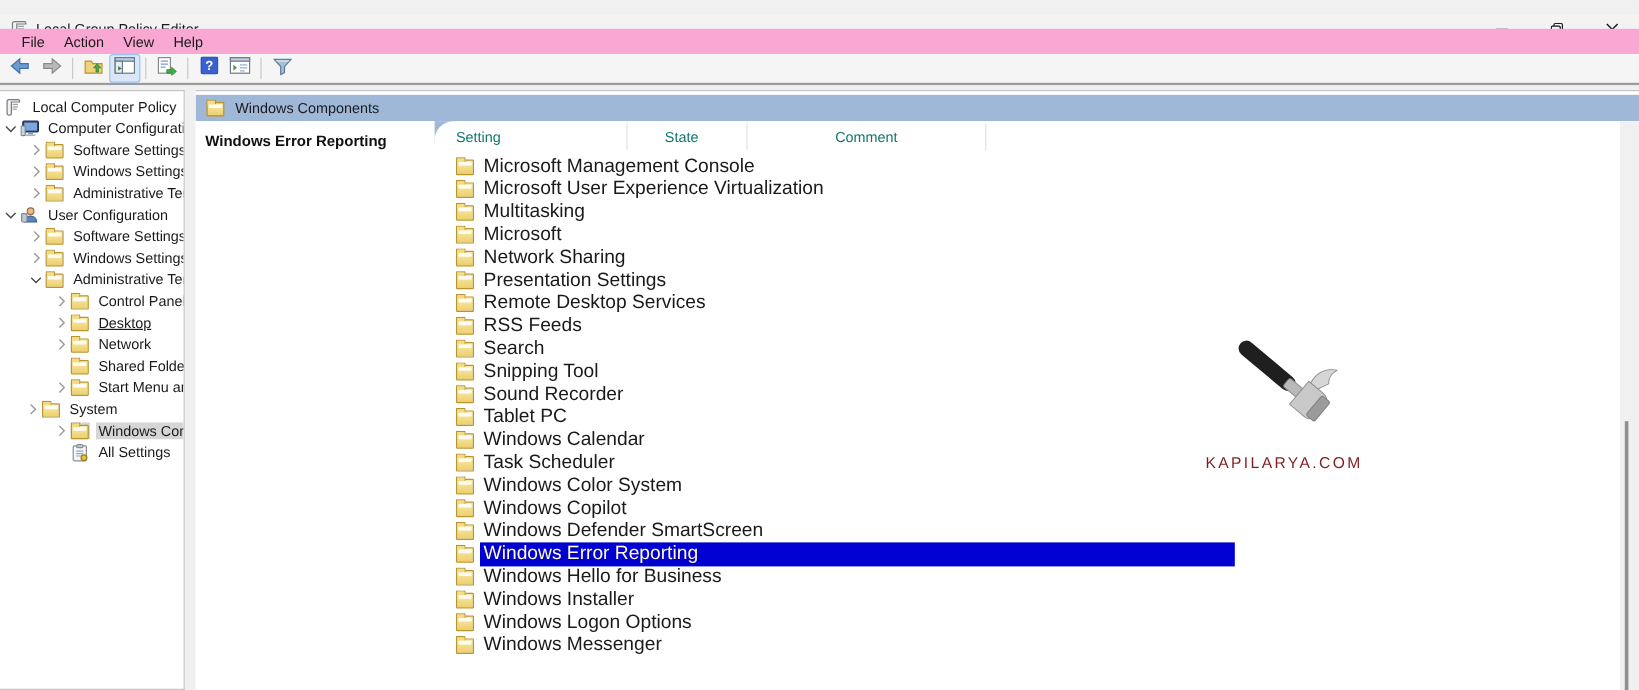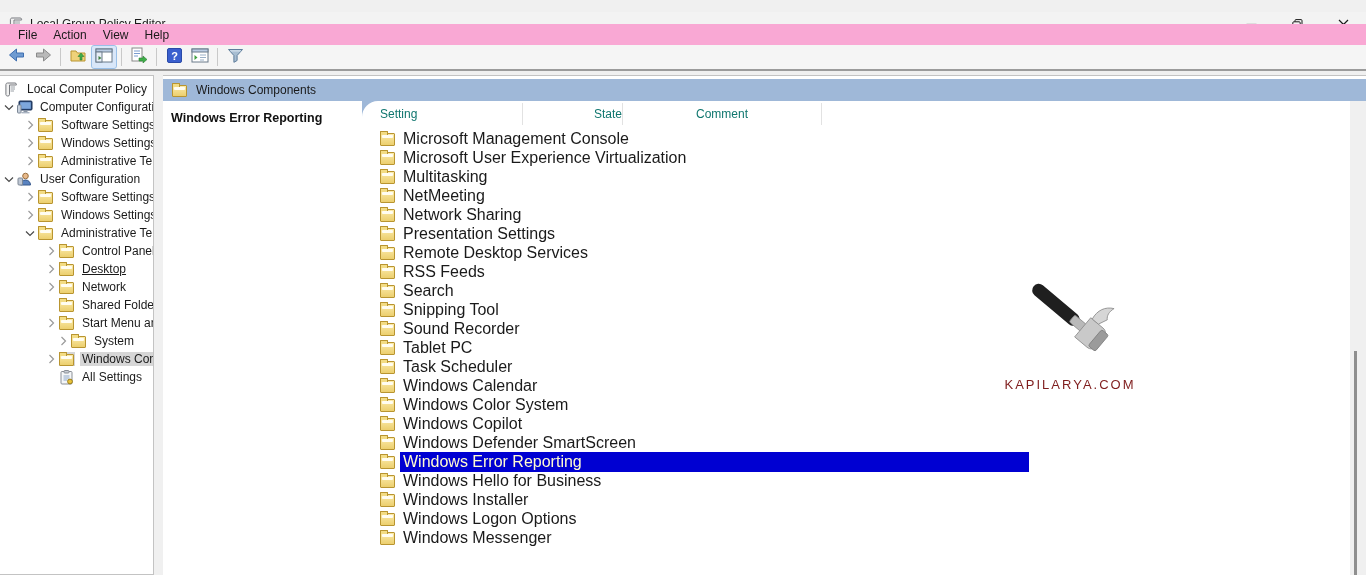--- a/index.html
+++ b/index.html
@@ -48,21 +48,21 @@
   .rheader .hicon { margin-right:9px; }
   .corner-wedge { position:absolute; left:199px; top:25px; width:18px; height:18px; background:#9fb8d8; }
   .descpane { position:absolute; left:0; top:25px; width:199px; height:475px; background:#fff; }
   .descpane .dtitle { font-size:12.5px; font-weight:bold; color:#111; padding:10px 0 0 8px; white-space:nowrap; }
 
   .listarea { position:absolute; left:199px; top:25px; width:1004px; height:475px;
     background:#fff; border-top-left-radius:16px; overflow:hidden; }
   .lheader { position:absolute; left:0; top:0; width:100%; height:27px; }
   .lheader .hcell { position:absolute; top:6px; font-size:12px; color:#0f766e; }
   .hc-setting { left:18px; }
-  .hc-state { left:160px; width:100px; text-align:right; }
+  .hc-state { left:160px; width:100px; text-align:left;padding-left:32px; }
   .hc-comment { left:260px; width:200px; text-align:center; }
   .hsep { position:absolute; top:2px; width:1px; height:22px; background:#e2e2e2; }
   .hs1 { left:160px; } .hs2 { left:260px; } .hs3 { left:459px; }
 
   .lrows { position:absolute; left:0; top:28px; width:100%; }
   .lrow { height:19px; display:flex; align-items:center; padding-left:18px; font-size:16px; color:#1a1a1a; }
   .lrow .licon { width:15px; min-width:15px; height:13px; margin-right:5px; }
   .lrow .llabel { padding:1px 3px; white-space:nowrap; }
   .lrow.selected .llabel { background:#0000d2; color:#fffbd0; width:629px; }
 
@@ -335,21 +335,21 @@
           <span class="chev">
             <svg width="7" height="10" viewBox="0 0 7 10">
               <path d="M1.5 1l4 4-4 4" fill="none" stroke="#9a9a9a" stroke-width="1.2"></path>
             </svg>
           </span>
           <span class="ticon">
             <span class="folder"></span>
           </span>
           <span class="tlabel">Start Menu and Taskbar</span>
         </div>
-        <div class="trow" style="padding-left: 56px;">
+        <div class="trow" style="padding-left: 20px;">
           <span class="chev">
             <svg width="7" height="10" viewBox="0 0 7 10">
               <path d="M1.5 1l4 4-4 4" fill="none" stroke="#9a9a9a" stroke-width="1.2"></path>
             </svg>
           </span>
           <span class="ticon">
             <span class="folder"></span>
           </span>
           <span class="tlabel">System</span>
         </div>
@@ -405,21 +405,21 @@
             <div class="lrow">
               <span class="licon folder"></span>
               <span class="llabel">Microsoft User Experience Virtualization</span>
             </div>
             <div class="lrow">
               <span class="licon folder"></span>
               <span class="llabel">Multitasking</span>
             </div>
             <div class="lrow">
               <span class="licon folder"></span>
-              <span class="llabel">NetMeeting</span>
+              <span class="llabel">Microsoft</span>
             </div>
             <div class="lrow">
               <span class="licon folder"></span>
               <span class="llabel">Network Sharing</span>
             </div>
             <div class="lrow">
               <span class="licon folder"></span>
               <span class="llabel">Presentation Settings</span>
             </div>
             <div class="lrow">
@@ -441,25 +441,25 @@
             <div class="lrow">
               <span class="licon folder"></span>
               <span class="llabel">Sound Recorder</span>
             </div>
             <div class="lrow">
               <span class="licon folder"></span>
               <span class="llabel">Tablet PC</span>
             </div>
             <div class="lrow">
               <span class="licon folder"></span>
+              <span class="llabel">Windows Calendar</span>
+            </div>
+            <div class="lrow">
+              <span class="licon folder"></span>
               <span class="llabel">Task Scheduler</span>
-            </div>
-            <div class="lrow">
-              <span class="licon folder"></span>
-              <span class="llabel">Windows Calendar</span>
             </div>
             <div class="lrow">
               <span class="licon folder"></span>
               <span class="llabel">Windows Color System</span>
             </div>
             <div class="lrow">
               <span class="licon folder"></span>
               <span class="llabel">Windows Copilot</span>
             </div>
             <div class="lrow">

